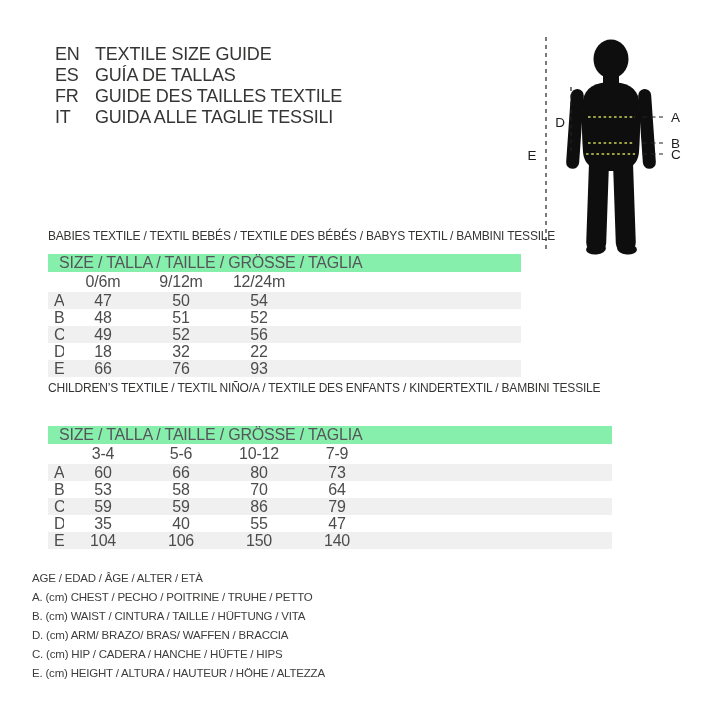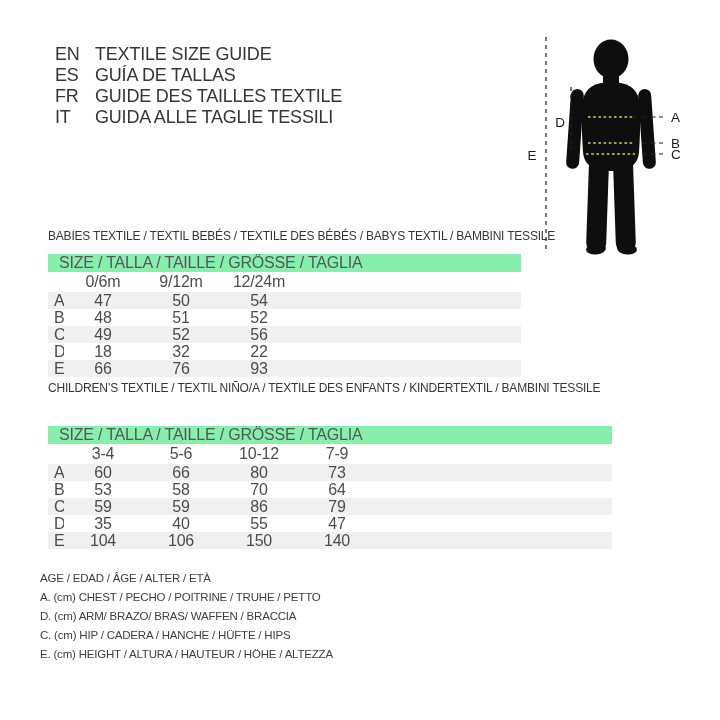--- a/index.html
+++ b/index.html
@@ -37,21 +37,21 @@
   .trow {
     display:grid;
     grid-template-columns: 16px repeat(var(--ncols,3), 78px) 1fr;
     height:17px; line-height:17px; font-size:16px; color:#4c4c4c;
   }
   .trow.thead { height:20px; line-height:20px; color:#4c4c4c; }
   .trow.stripe { background:#f0f0f0; }
   .tcell { text-align:center; overflow:hidden; }
   .tcell.rowlabel { text-align:left; padding-left:6px; }
   
-  .legend { position:absolute; left:40px; top:569px; }
+  .legend { position:absolute; left:32px; top:569px; }
   .legend-line { height:19px; line-height:19px; font-size:11.5px; color:#3d3d3c; white-space:nowrap; }
 </style>
 </head>
 <body>
 
 <div class="canvas">
 
   <div class="langs" id="langs">
       <div class="lang-row">
         <span class="lang-code">EN</span>
@@ -212,19 +212,20 @@
           <span class="tcell">140</span>
           <span class="tcell"></span>
         </div>
       </div>
   </div>
 
   <div class="legend">
     <div class="legend-line">AGE / EDAD / ÂGE / ALTER / ETÀ</div>
     <div id="legend-items">
         <div class="legend-line">A. (cm) CHEST / PECHO / POITRINE / TRUHE / PETTO</div>
+        <div class="legend-line">B. (cm) WAIST / CINTURA / TAILLE / HÜFTUNG / VITA</div>
         <div class="legend-line">D. (cm) ARM/ BRAZO/ BRAS/ WAFFEN / BRACCIA</div>
         <div class="legend-line">C. (cm) HIP / CADERA / HANCHE / HÜFTE / HIPS</div>
         <div class="legend-line">E. (cm) HEIGHT / ALTURA / HAUTEUR / HÖHE / ALTEZZA</div>
       </div>
   </div>
 
 </div>
 
 </body></html>

